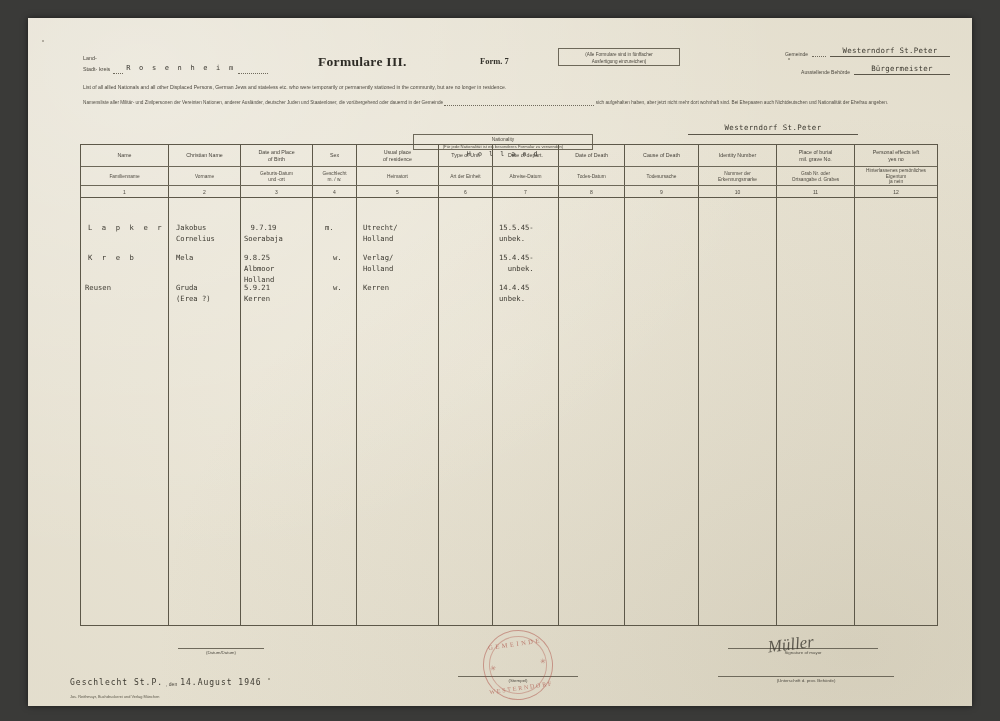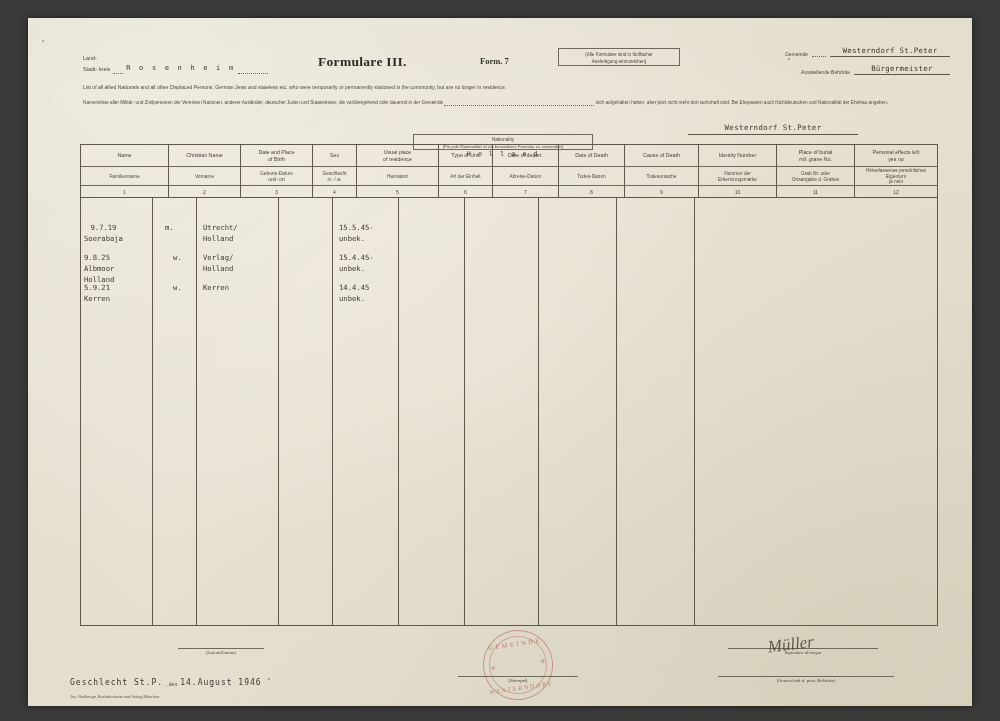--- a/index.html
+++ b/index.html
@@ -448,21 +448,33 @@
           <div class="hcell" style="width:66px;">8</div>
           <div class="hcell" style="width:74px;">9</div>
           <div class="hcell" style="width:78px;">10</div>
           <div class="hcell" style="width:78px;">11</div>
           <div class="hcell" style="flex:1;">12</div>
         </div>
       </div>
 
       <div id="tbody">
 
-
+        <div class="vcol" style="width:88px;">
+          <div class="entry spaced" style="left:7px;  top:26px;">L a p k e r</div>
+          <div class="entry spaced" style="left:7px;  top:56px;">K r e b</div>
+          <div class="entry" style="left:4px;  top:86px;">Reusen</div>
+        </div>
+
+        <div class="vcol" style="width:72px;">
+          <div class="entry" style="left:7px; top:26px;">Jakobus
+Cornelius</div>
+          <div class="entry" style="left:7px; top:56px;">Mela</div>
+          <div class="entry" style="left:7px; top:86px;">Gruda
+(Erea ?)</div>
+        </div>
 
         <div class="vcol" style="width:72px;">
           <div class="entry" style="left:3px; top:26px;text-align:center;">9.7.19
 Soerabaja</div>
           <div class="entry" style="left:3px; top:56px;">9.8.25
 Albmoor
 Holland</div>
           <div class="entry" style="left:3px; top:86px;">5.9.21
 Kerren</div>
         </div>
@@ -483,21 +495,21 @@
 
         <div class="vcol" style="width:54px;">
           <div class="entry" style="left:5px; top:26px;"></div>
           <div class="entry" style="left:5px; top:56px;"></div>
           <div class="entry" style="left:5px; top:86px;"></div>
         </div>
 
         <div class="vcol" style="width:66px;">
           <div class="entry" style="left:6px; top:26px;">15.5.45-
 unbek.</div>
-          <div class="entry" style="left:6px; top:56px;">15.4.45-
+          <div class="entry" style="left:6px; top:56px;text-align:right;">15.4.45-
 unbek.</div>
           <div class="entry" style="left:6px; top:86px;">14.4.45
 unbek.</div>
         </div>
 
         <div class="vcol" style="width:66px;">
           <div class="entry" style="left:5px; top:26px;"></div>
           <div class="entry" style="left:5px; top:56px;"></div>
           <div class="entry" style="left:5px; top:86px;"></div>
         </div>

